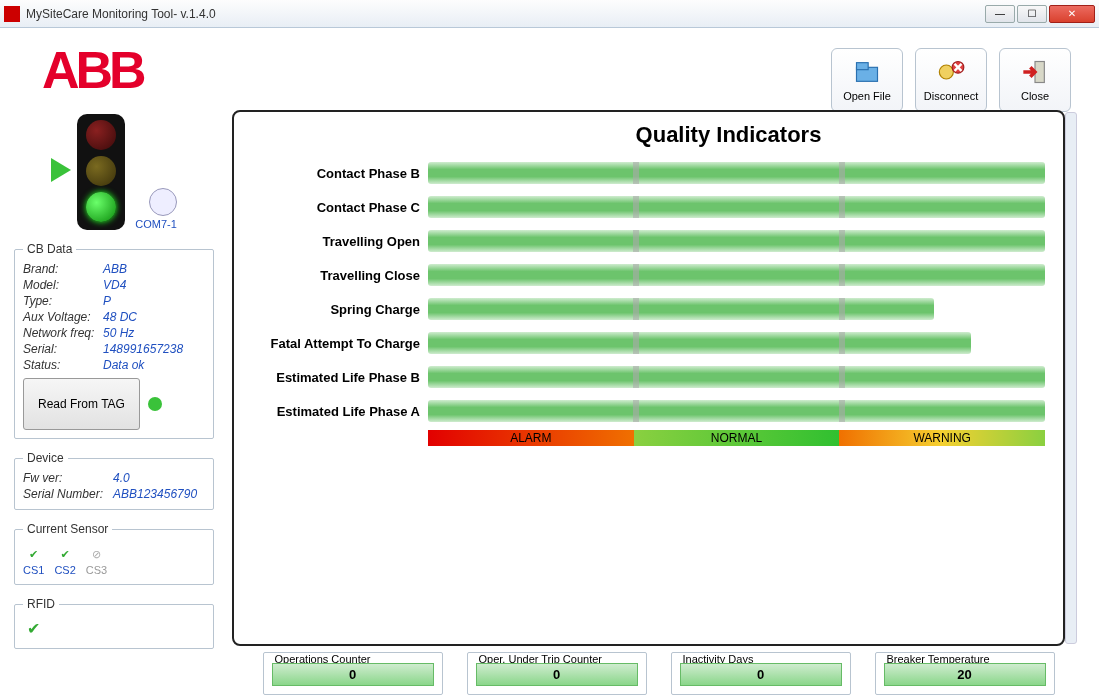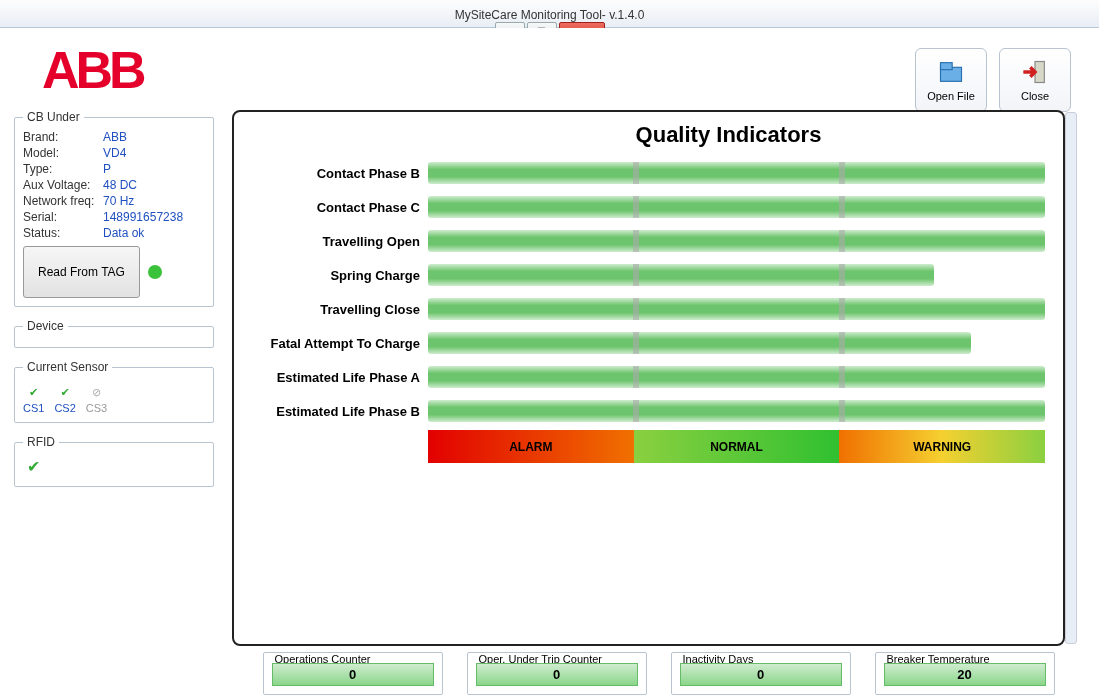--- a/index.html
+++ b/index.html
@@ -1,19 +1,19 @@
 <!DOCTYPE html>
 <html><head>
 <meta charset="utf-8">
 <style>
 * { box-sizing: border-box; margin: 0; padding: 0; }
 body { font-family: "Segoe UI", Tahoma, sans-serif; font-size: 12px; background: #f0f0f0; width: 1099px; height: 699px; overflow: hidden; }
 
 
-.titlebar { height: 28px; background: linear-gradient(#fdfdfd, #e8eef5); border-bottom: 1px solid #b8c8d8; display: flex; align-items: center; padding: 8px 4px; flex-direction: column; }
+.titlebar { height: 28px; background: linear-gradient(#fdfdfd, #e8eef5); border-bottom: 1px solid #b8c8d8; display: flex; align-items: center; padding: 8px 4px; }
 .titlebar .appicon { width: 16px; height: 16px; background: #c00; margin-right: 6px; }
 .titlebar .title { flex: 1; color: #333; }
 .win-btns { display: flex; gap: 2px; }
 .win-btn { width: 30px; height: 18px; border: 1px solid #9aa; background: linear-gradient(#f8f8f8,#e0e4ea); border-radius: 2px; display: flex; align-items: center; justify-content: center; font-size: 10px; }
 .win-btn.close { width: 46px; background: linear-gradient(#ec6b60,#d9412e); color: #fff; border-color: #a02018; }
 
 .client { padding: 12px 14px 4px 14px; height: calc(100% - 28px); background: #fff; display: flex; flex-direction: column; position: relative; }
 
 
 .toolbar { position: absolute; top: 20px; right: 28px; display: flex; gap: 12px; }
@@ -32,42 +32,42 @@
 .traffic { width: 48px; height: 116px; background: #111; border-radius: 10px; padding: 6px; display: flex; flex-direction: column; gap: 6px; align-items: center; }
 .lamp { width: 30px; height: 30px; border-radius: 50%; }
 .lamp.red { background: radial-gradient(circle at 35% 35%, #8a2020, #3a0a0a); }
 .lamp.yel { background: radial-gradient(circle at 35% 35%, #7a6a20, #3a300a); }
 .lamp.grn { background: radial-gradient(circle at 35% 35%, #6aff6a, #0a8a0a); box-shadow: 0 0 6px #2f2; }
 .circle-icon { width: 28px; height: 28px; border-radius: 50%; background: #eef; border: 1px solid #99b; align-self: flex-end; }
 .com-label { font-size: 11px; color: #2050c0; text-align: center; }
 
 fieldset { border: 1px solid #b8c4d0; border-radius: 2px; padding: 6px 8px 8px 8px; font-size: 12px; }
 legend { padding: 0 4px; color: #333; }
-.kv { display: grid; grid-template-columns: 80px 1fr; row-gap: 2px; }
+.kv { display: grid; grid-template-columns: 80px 1fr; row-gap: 2px; font-style: italic; }
 .kv .k { color: #333; }
 .kv .v { color: #2050c0; }
 .read-tag-row { display: flex; align-items: center; gap: 8px; margin-top: 6px; }
 .read-tag { border: 1px solid #999; background: linear-gradient(#f6f6f6,#e2e2e2); padding: 18px 14px; border-radius: 3px; cursor: pointer; font-size: 12px; }
 .dot-ok { width: 14px; height: 14px; background: #3ac23a; border-radius: 50%; }
 
 .sensor-row { display: flex; gap: 10px; padding-top: 4px; }
 .sensor { display: flex; flex-direction: column; align-items: center; gap: 2px; font-size: 11px; color: #2050c0; }
 .sensor .chk { width: 16px; height: 16px; display: flex; align-items: center; justify-content: center; }
 .sensor.off .lbl { color: #999; }
 
 
 .mainpanel { flex: 1; border: 2px solid #222; border-radius: 8px; padding: 10px 18px 12px 18px; display: flex; flex-direction: column; position: relative; margin-right: 20px; }
 .mp-scroll { position: absolute; right: -14px; top: 0; bottom: 0; width: 12px; background: #e8eef5; border: 1px solid #ccd; border-radius: 3px; }
 .mp-title { text-align: center; font-size: 22px; font-weight: bold; margin-bottom: 8px; padding-left: 160px; }
 .ind-row { display: flex; align-items: center; height: 34px; gap: 8px; }
 .ind-label { width: 168px; text-align: right; font-size: 13px; font-weight: bold; }
 .ind-bar { flex: 1; height: 22px; background: linear-gradient(#cfeccf,#6cc46c,#6cc46c,#cfeccf); border-radius: 3px; position: relative; }
 
 
-.zone-legend { display: flex; height: 33px; margin-top: 2px; margin-left: 176px; font-size: 12px; font-weight: bold; }
+.zone-legend { display: flex; height: 16px; margin-top: 2px; margin-left: 176px; font-size: 12px; font-weight: normal; }
 .zone-legend .seg { display: flex; align-items: center; justify-content: center; }
 .seg.alarm { background: linear-gradient(90deg,#e20000,#f07000); }
 .seg.warn  { background: linear-gradient(90deg,#f07000,#f5d030,#8ad040); }
 .seg.norm  { background: linear-gradient(90deg,#8ad040,#30c030); }
 
 
 .counters { display: flex; gap: 24px; justify-content: center; }
 .counter { border: 0; width: 180px; }
 .counter-val { background: linear-gradient(#cfeccf,#8ad68a); border: 1px solid #6b6; text-align: center; padding: 3px 0; font-size: 13px; font-weight: bold; }
 .counter-lbl { font-size: 11px; position: relative; top: 6px; background: #fff; display: inline-block; padding: 0 4px; margin-left: 8px; }
@@ -91,59 +91,85 @@
   <div class="toolbar">
     <div class="tool-btn">
       <svg viewBox="0 0 24 24">
           <rect x="3" y="8" width="18" height="12" fill="#6ab0e6" stroke="#2a70b0"></rect>
           <rect x="3" y="4" width="10" height="6" fill="#6ab0e6" stroke="#2a70b0"></rect>
         </svg>
       <span>Open File</span>
     </div>
     <div class="tool-btn">
       <svg viewBox="0 0 24 24">
+          <circle cx="8" cy="12" r="6" fill="#f0d060" stroke="#b08000"></circle>
+          <circle cx="18" cy="8" r="5" fill="#e04040" stroke="#a02020"></circle>
+          <path d="M15 5 L21 11 M21 5 L15 11" stroke="#fff" stroke-width="2"></path>
+        </svg>
+      <span>Disconnect</span>
+    </div>
+    <div class="tool-btn">
+      <svg viewBox="0 0 24 24">
           <rect x="12" y="3" width="8" height="18" fill="#d8d8c8" stroke="#888"></rect>
           <path d="M2 12 L12 12 M8 8 L12 12 L8 16" stroke="#d02020" stroke-width="3" fill="none"></path>
         </svg>
       <span>Close</span>
     </div>
   </div>
 
   <div class="logo">ABB</div>
 
   <div class="main-row">
     <div class="leftcol">
 
+      <div class="traffic-area">
+        <div class="play-tri"></div>
+        <div class="traffic">
+          <div class="lamp red"></div>
+          <div class="lamp yel"></div>
+          <div class="lamp grn"></div>
+        </div>
+        <div style="display:flex;flex-direction:column;align-items:center;gap:2px;">
+          <div class="circle-icon"></div>
+          <div class="com-label">COM7-1</div>
+        </div>
+      </div>
 
       <fieldset>
-        <legend>CB Under</legend>
+        <legend>CB Data</legend>
         <div class="kv">
           <span class="k">Brand:</span>
             <span class="v">ABB</span>
           <span class="k">Model:</span>
             <span class="v">VD4</span>
           <span class="k">Type:</span>
             <span class="v">P</span>
           <span class="k">Aux Voltage:</span>
             <span class="v">48   DC</span>
           <span class="k">Network freq:</span>
-            <span class="v">70 Hz</span>
+            <span class="v">50 Hz</span>
           <span class="k">Serial:</span>
             <span class="v">148991657238</span>
           <span class="k">Status:</span>
             <span class="v">Data ok</span>
         </div>
         <div class="read-tag-row">
           <button class="read-tag">Read From TAG</button>
           <div class="dot-ok"></div>
         </div>
       </fieldset>
 
       <fieldset>
         <legend>Device</legend>
+        <div class="kv" style="grid-template-columns: 90px 1fr">
+          <span class="k">Fw ver:</span>
+            <span class="v">4.0</span>
+          <span class="k">Serial Number:</span>
+            <span class="v">ABB123456790</span>
+        </div>
       </fieldset>
 
       <fieldset>
         <legend>Current Sensor</legend>
         <div class="sensor-row">
           <div class="sensor">
             <span class="chk" style="color:#3a3">✔</span>
             <span class="lbl">CS1</span>
           </div>
           <div class="sensor">
@@ -187,53 +213,53 @@
             </div>
             <div class="ind-row">
               <div class="ind-label">Travelling Open</div>
               <div style="flex: 1 1 0%; position: relative;">
                 <div class="ind-bar" style="width: 100%;"></div>
                 <div style="position: absolute; left: 33.3%; top: 0px; bottom: 0px; width: 6px; background: rgba(170, 170, 170, 0.6);"></div>
                 <div style="position: absolute; left: 66.6%; top: 0px; bottom: 0px; width: 6px; background: rgba(170, 170, 170, 0.6);"></div>
               </div>
             </div>
             <div class="ind-row">
+              <div class="ind-label">Travelling Close</div>
+              <div style="flex: 1 1 0%; position: relative;">
+                <div class="ind-bar" style="width: 100%;"></div>
+                <div style="position: absolute; left: 33.3%; top: 0px; bottom: 0px; width: 6px; background: rgba(170, 170, 170, 0.6);"></div>
+                <div style="position: absolute; left: 66.6%; top: 0px; bottom: 0px; width: 6px; background: rgba(170, 170, 170, 0.6);"></div>
+              </div>
+            </div>
+            <div class="ind-row">
               <div class="ind-label">Spring Charge</div>
               <div style="flex: 1 1 0%; position: relative;">
                 <div class="ind-bar" style="width: 82%;"></div>
                 <div style="position: absolute; left: 33.3%; top: 0px; bottom: 0px; width: 6px; background: rgba(170, 170, 170, 0.6);"></div>
                 <div style="position: absolute; left: 66.6%; top: 0px; bottom: 0px; width: 6px; background: rgba(170, 170, 170, 0.6);"></div>
               </div>
             </div>
             <div class="ind-row">
-              <div class="ind-label">Travelling Close</div>
-              <div style="flex: 1 1 0%; position: relative;">
-                <div class="ind-bar" style="width: 100%;"></div>
-                <div style="position: absolute; left: 33.3%; top: 0px; bottom: 0px; width: 6px; background: rgba(170, 170, 170, 0.6);"></div>
-                <div style="position: absolute; left: 66.6%; top: 0px; bottom: 0px; width: 6px; background: rgba(170, 170, 170, 0.6);"></div>
-              </div>
-            </div>
-            <div class="ind-row">
               <div class="ind-label">Fatal Attempt To Charge</div>
               <div style="flex: 1 1 0%; position: relative;">
                 <div class="ind-bar" style="width: 88%;"></div>
                 <div style="position: absolute; left: 33.3%; top: 0px; bottom: 0px; width: 6px; background: rgba(170, 170, 170, 0.6);"></div>
                 <div style="position: absolute; left: 66.6%; top: 0px; bottom: 0px; width: 6px; background: rgba(170, 170, 170, 0.6);"></div>
               </div>
             </div>
             <div class="ind-row">
+              <div class="ind-label">Estimated Life Phase B</div>
+              <div style="flex: 1 1 0%; position: relative;">
+                <div class="ind-bar" style="width: 100%;"></div>
+                <div style="position: absolute; left: 33.3%; top: 0px; bottom: 0px; width: 6px; background: rgba(170, 170, 170, 0.6);"></div>
+                <div style="position: absolute; left: 66.6%; top: 0px; bottom: 0px; width: 6px; background: rgba(170, 170, 170, 0.6);"></div>
+              </div>
+            </div>
+            <div class="ind-row">
               <div class="ind-label">Estimated Life Phase A</div>
-              <div style="flex: 1 1 0%; position: relative;">
-                <div class="ind-bar" style="width: 100%;"></div>
-                <div style="position: absolute; left: 33.3%; top: 0px; bottom: 0px; width: 6px; background: rgba(170, 170, 170, 0.6);"></div>
-                <div style="position: absolute; left: 66.6%; top: 0px; bottom: 0px; width: 6px; background: rgba(170, 170, 170, 0.6);"></div>
-              </div>
-            </div>
-            <div class="ind-row">
-              <div class="ind-label">Estimated Life Phase B</div>
               <div style="flex: 1 1 0%; position: relative;">
                 <div class="ind-bar" style="width: 100%;"></div>
                 <div style="position: absolute; left: 33.3%; top: 0px; bottom: 0px; width: 6px; background: rgba(170, 170, 170, 0.6);"></div>
                 <div style="position: absolute; left: 66.6%; top: 0px; bottom: 0px; width: 6px; background: rgba(170, 170, 170, 0.6);"></div>
               </div>
             </div>
           </div>
         <div class="zone-legend">
           <div class="seg alarm" style="flex:1">ALARM</div>
           <div class="seg norm" style="flex:1">NORMAL</div>

